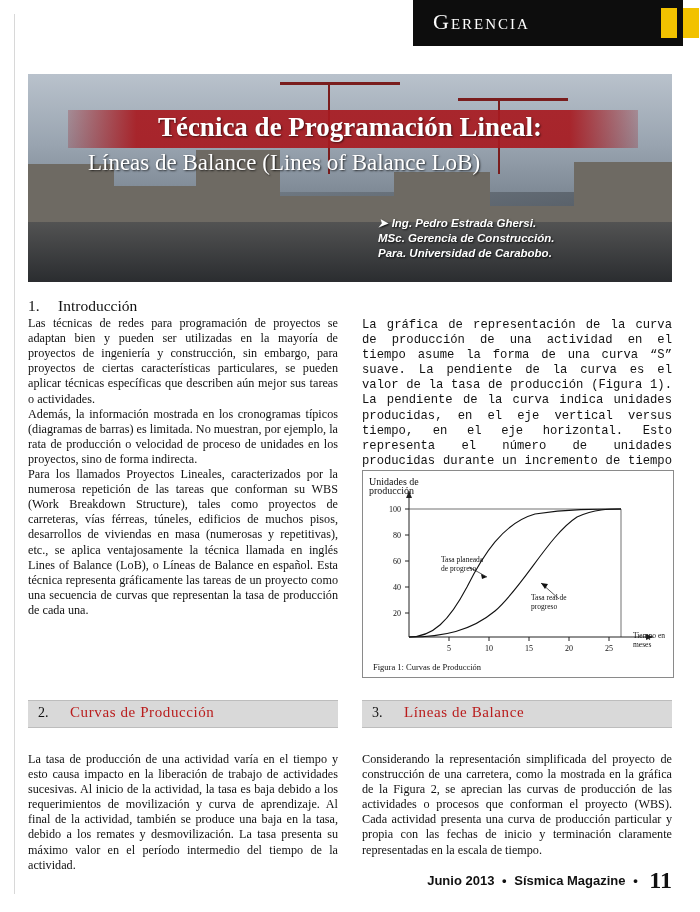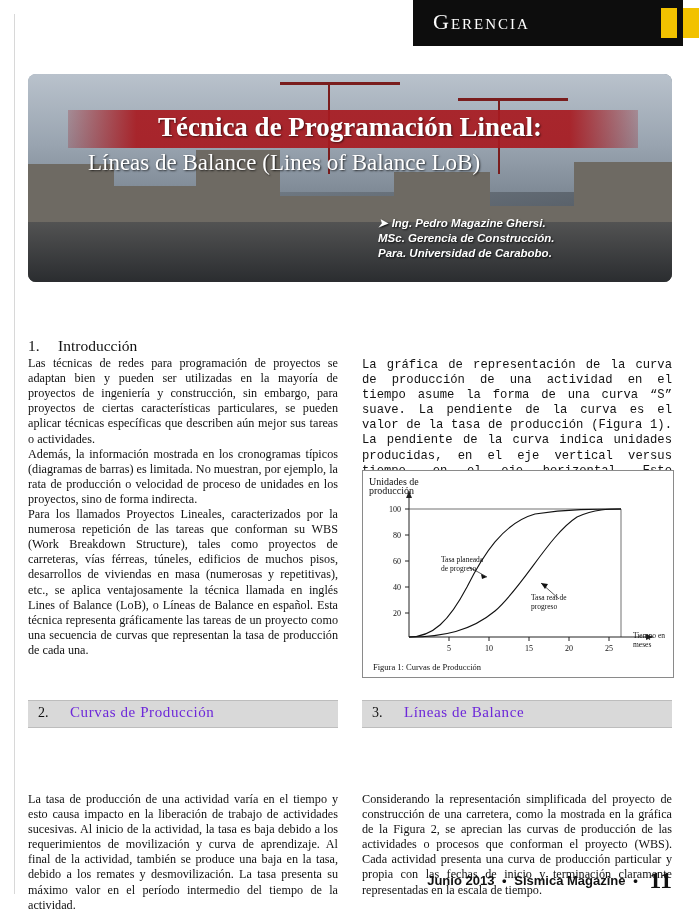--- a/index.html
+++ b/index.html
@@ -55,21 +55,20 @@
     background: #d8d8d8;
   }
 
   
   .hero {
     position: absolute;
     left: 28px; top: 74px;
     width: 644px; height: 208px;
     overflow: hidden;
     background: linear-gradient(170deg,#9aa6b2 0%, #7d8893 35%, #5b636c 70%, #3f444b 100%);
-    border-radius: 8px;
   }
   .hero .sky {
     position: absolute; left:0; top:0; width:644px; height:118px;
     background: linear-gradient(180deg,#b9c2cc 0%, #99a4b0 60%, #7f8a96 100%);
   }
   .hero .bldg {
     position:absolute; bottom:0;
     background: #6e6a63;
   }
   .b1 { left: 0px; width: 86px; height: 118px; background: linear-gradient(180deg,#c9a07a,#8e6b4c); }
@@ -137,21 +136,20 @@
 
   
   .col {
     position: absolute;
     width: 310px;
     font-family: "Liberation Serif", serif;
     font-size: 12.2px;
     line-height: 15.1px;
     text-align: justify;
     color: #111;
-    margin-top: 40px;
   }
   .col-left  { left: 28px; }
   .col-right { left: 362px; }
 
   .sec-head {
     position: absolute;
     height: 26px;
     background: #d9d9d9;
     border-top: 1px solid #bdbdbd;
     border-bottom: 1px solid #bdbdbd;
@@ -160,21 +158,21 @@
     position:absolute; left: 10px; top: 4px;
     font-family: "Liberation Serif", serif;
     font-size: 14px;
     color: #111;
   }
   .sec-head .txt {
     position:absolute; left: 42px; top: 3px;
     font-family: "Liberation Serif", serif;
     font-size: 15px;
     letter-spacing: 0.6px;
-    color: #6d28d9;
+    color: #b91c1c;
   }
 
   h2.intro-head {
     margin: 0 0 3px 0;
     font-family: "Liberation Serif", serif;
     font-size: 15.5px;
     font-weight: normal;
   }
   h2.intro-head .n { display:inline-block; width: 30px; }
 
@@ -259,21 +257,21 @@
   <div class="crane cr2"></div>
   <div class="crane cr2b"></div>
   <div class="foreground"></div>
 
   <div class="hero-title-band"></div>
   <div class="hero-title">Técnica de Programación Lineal:</div>
   <div class="hero-subtitle">Líneas de Balance (Lines of Balance LoB)</div>
 
   <div class="hero-author">
     <div>
-      <span class="arrow">➤</span><span>Ing. Pedro Magazine Ghersi.</span>
+      <span class="arrow">➤</span><span>Ing. Pedro Estrada Ghersi.</span>
     </div>
     <div>MSc. Gerencia de Construcción.</div>
     <div>Para. Universidad de Carabobo.</div>
   </div>
 </div>
 
 <div class="col col-left" style="top: 298px;">
   <h2 class="intro-head">
     <span class="n">1.</span><span>Introducción</span>
   </h2>

